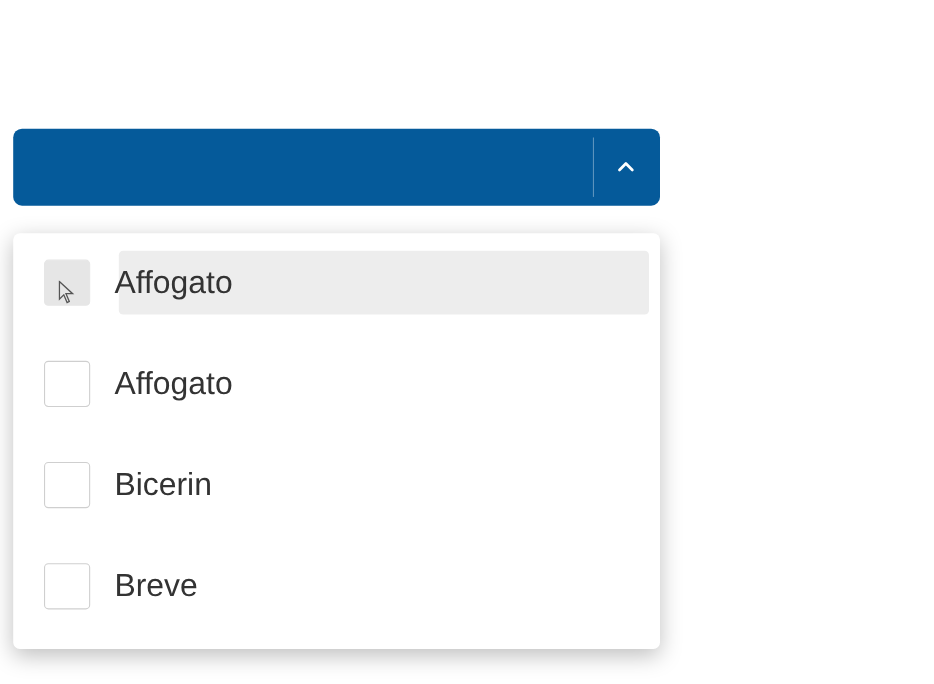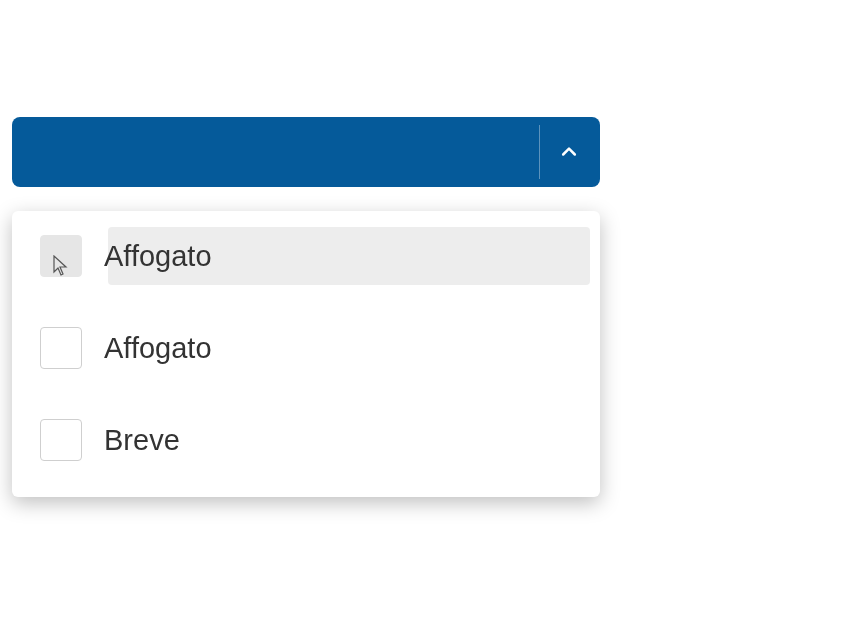--- a/index.html
+++ b/index.html
@@ -136,20 +136,24 @@
       <div class="option-highlight"></div>
       <div class="checkbox hovered"></div>
       <span class="option-label">Affogato</span>
     </div>
 
     <div class="option">
       <div class="checkbox"></div>
       <span class="option-label">Affogato</span>
     </div>
 
+    <div class="option">
+      <div class="checkbox"></div>
+      <span class="option-label">Bicerin</span>
+    </div>
 
     <div class="option">
       <div class="checkbox"></div>
       <span class="option-label">Breve</span>
     </div>
 
   </div>
 </div>
 
 <div class="cursor">

